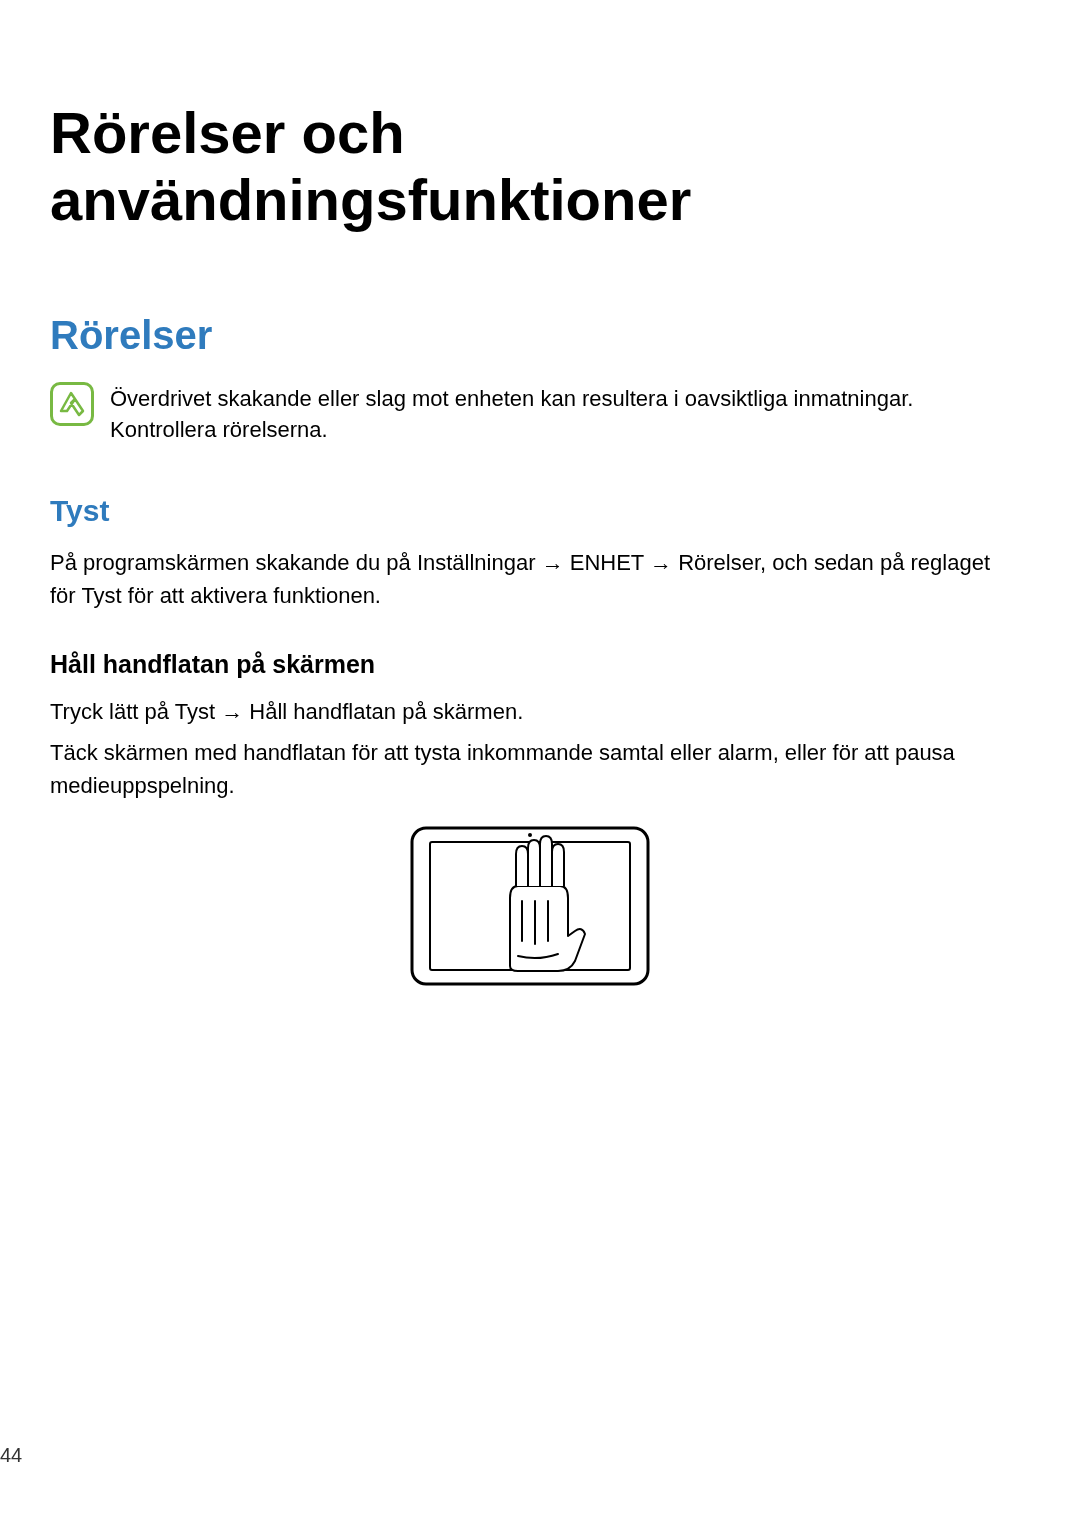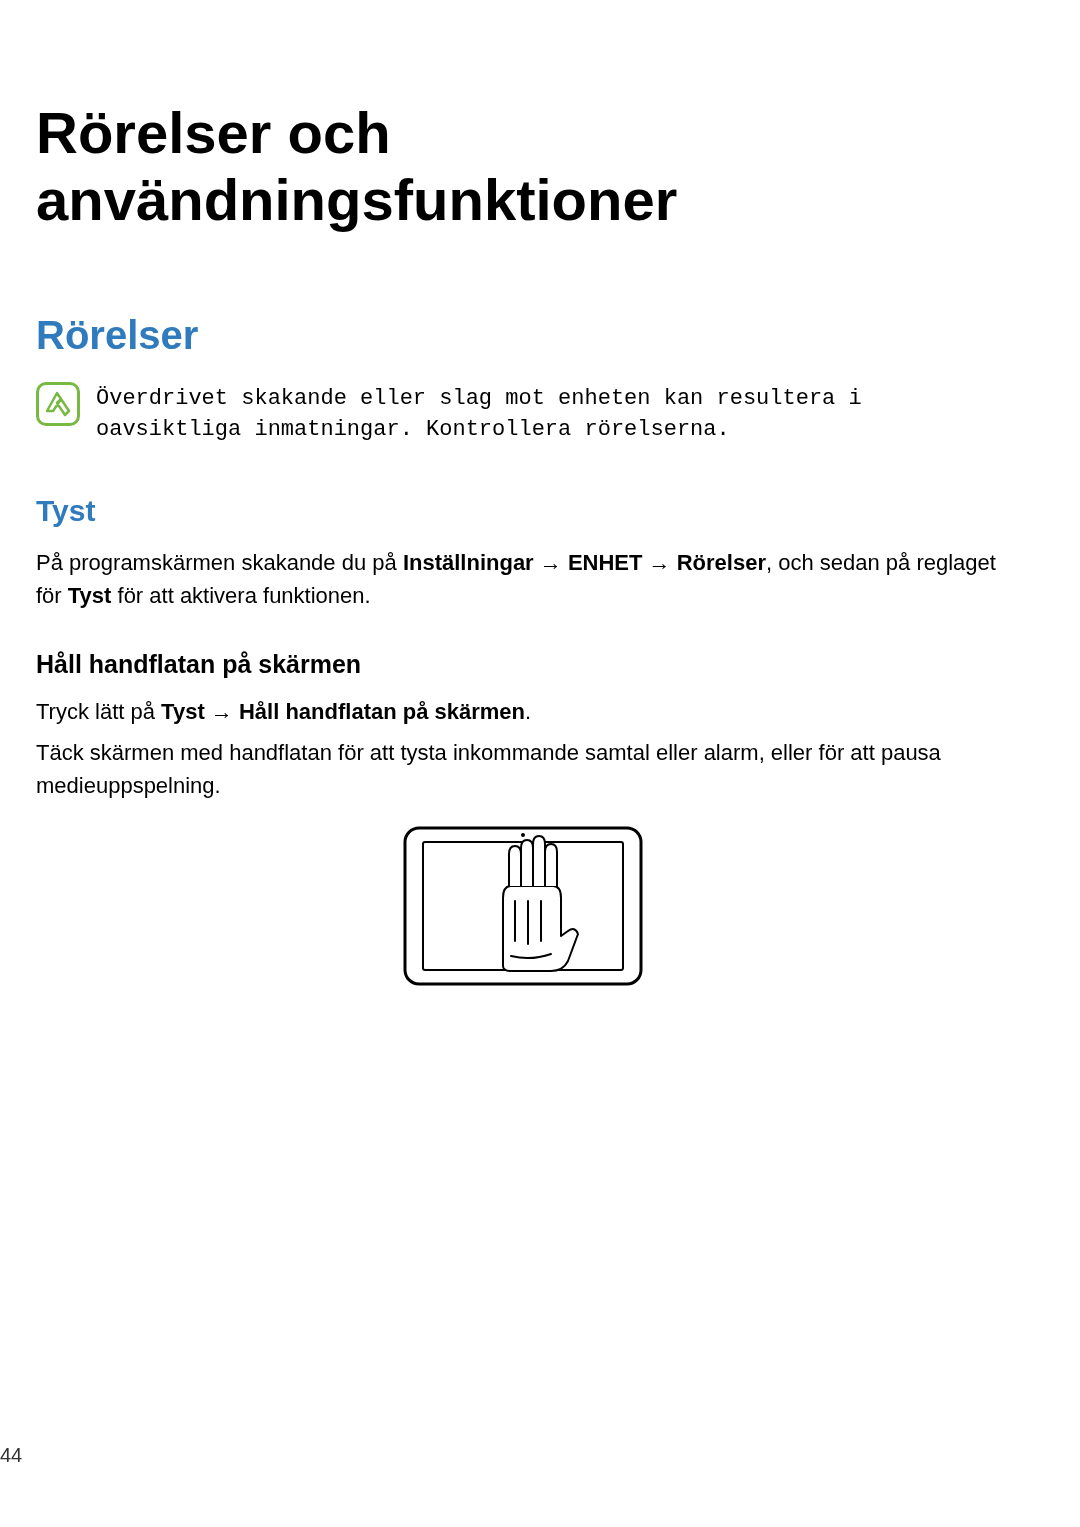--- a/index.html
+++ b/index.html
@@ -9,41 +9,40 @@
     }
     body {
       width: 1080px;
       height: 1527px;
       background: #ffffff;
       font-family: Arial, Helvetica, sans-serif;
       color: #000;
       position: relative;
     }
     .page {
-      padding: 100px 70px 0 36px;
+      padding: 100px 70px 0 50px;
     }
     .main-title {
       font-size: 58px;
       font-weight: bold;
       line-height: 1.15;
       margin-bottom: 80px;
       color: #000;
     }
     .section-title {
       font-size: 40px;
       font-weight: bold;
       color: #2f7bbd;
       margin-bottom: 24px;
     }
     .note-box {
       display: flex;
       align-items: flex-start;
       gap: 16px;
       margin-bottom: 48px;
-      font-family: Liberation Mono, monospace;
     }
     .note-icon {
       flex-shrink: 0;
       width: 44px;
       height: 44px;
       border: 3px solid #78b943;
       border-radius: 10px;
       background: #ffffff;
       display: flex;
       align-items: center;
@@ -65,21 +64,21 @@
       color: #2f7bbd;
       margin-bottom: 18px;
     }
     .body-text {
       font-size: 22px;
       line-height: 1.5;
       color: #000;
       margin-bottom: 8px;
     }
     .bold {
-      font-weight: bold;
+      font-weight: normal;
       text-align: center;
     }
     .sub-heading {
       font-size: 25px;
       font-weight: bold;
       color: #000;
       margin-top: 38px;
       margin-bottom: 16px;
     }
     .arrow {

